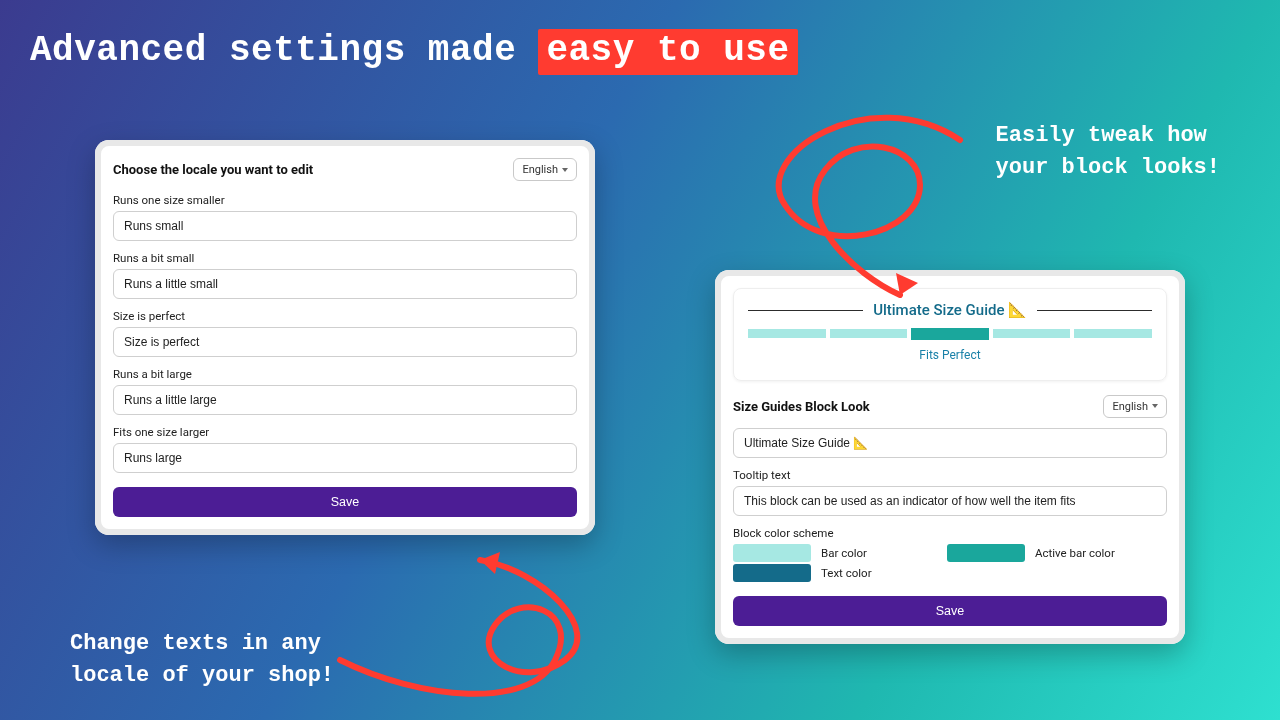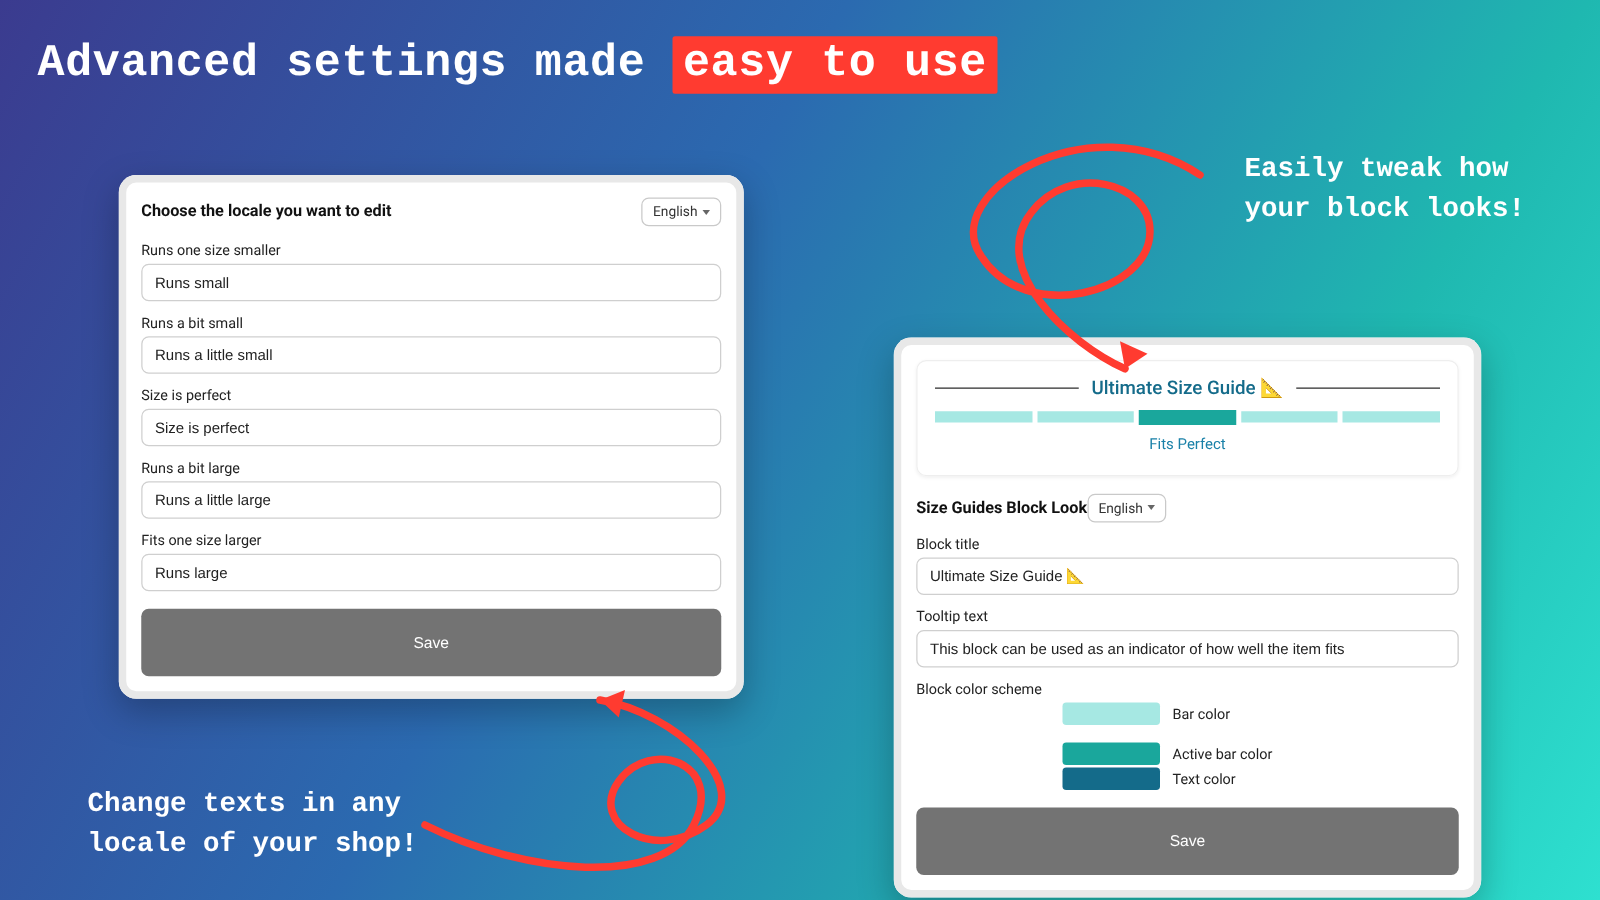--- a/index.html
+++ b/index.html
@@ -46,41 +46,41 @@
       border-left: 3px solid transparent; border-right: 3px solid transparent;
       border-top: 4px solid #666;
     }
     .field-label { font-size: 11.5px; color: #222; margin: 10px 0 4px 0; }
     .text-input {
       width: 100%; border: 1px solid #cfcfcf; border-radius: 6px;
       padding: 7px 10px; font-size: 12px; color: #222; background: #fff;
     }
     .save-btn {
       width: 100%; margin-top: 14px; border: none; border-radius: 6px;
-      background: #737373; color: #fff; font-size: 12.5px; font-weight: 500;
-      padding: 20px 0; cursor: pointer;
+      background: #4c1d95; color: #fff; font-size: 12.5px; font-weight: 500;
+      padding: 8px 0; cursor: pointer;
     }
 
     
     .preview {
       border: 1px solid #eee; border-radius: 8px; padding: 12px 14px 18px 14px;
       box-shadow: 0 1px 3px rgba(0,0,0,.06); margin-bottom: 14px;
     }
     .preview-title-row { display: flex; align-items: center; justify-content: center; gap: 10px; margin-bottom: 10px; }
     .preview-rule { flex: 1; height: 1px; background: #2c2c2c; }
     .preview-title { color: #146b8a; font-size: 15px; font-weight: 500; }
     .bar-row { display: flex; gap: 4px; margin-bottom: 8px; }
     .seg { flex: 1; height: 9px; background: #a6e8e3; }
     .seg.active { background: #1aa79c; height: 12px; margin-top: -1.5px; }
     .fits-label { text-align: center; color: #1a81a8; font-size: 12px; }
 
-    .subheader { display: flex; align-items: center; margin-bottom: 10px; }
+    .subheader { display: flex; align-items: center; justify-content: space-between; margin-bottom: 10px; }
     .sub-title { font-size: 13px; font-weight: 700; color: #111; }
 
-    .swatch-row { display: flex; align-items: center; gap: 14px; margin-top: 2px; flex-wrap: wrap; flex-direction: column; }
+    .swatch-row { display: flex; align-items: center; gap: 14px; margin-top: 2px; flex-wrap: wrap; }
     .swatch-group { display: flex; align-items: center; gap: 10px; width: 200px; }
     .swatch { width: 78px; height: 18px; border-radius: 3px; }
     .swatch-label { font-size: 11.5px; color: #222; }
 
     
     svg.deco { position: absolute; pointer-events: none; }
   </style>
 </head>
 <body>
 
@@ -142,21 +142,20 @@
   </div>
 
   <div class="subheader">
     <div class="sub-title">Size Guides Block Look</div>
     <div class="lang-pill">
       <span>English</span>
       <span class="chev"></span>
     </div>
   </div>
 
-  <div class="field-label">Block title</div>
   <input class="text-input" value="Ultimate Size Guide 📐" style="">
 
   <div class="field-label">Tooltip text</div>
   <input class="text-input" value="This block can be used as an indicator of how well the item fits" style="">
 
   <div class="field-label">Block color scheme</div>
 
   <div class="swatch-row">
     <div class="swatch-group">
       <div class="swatch" style="background:#a6e8e3"></div>

